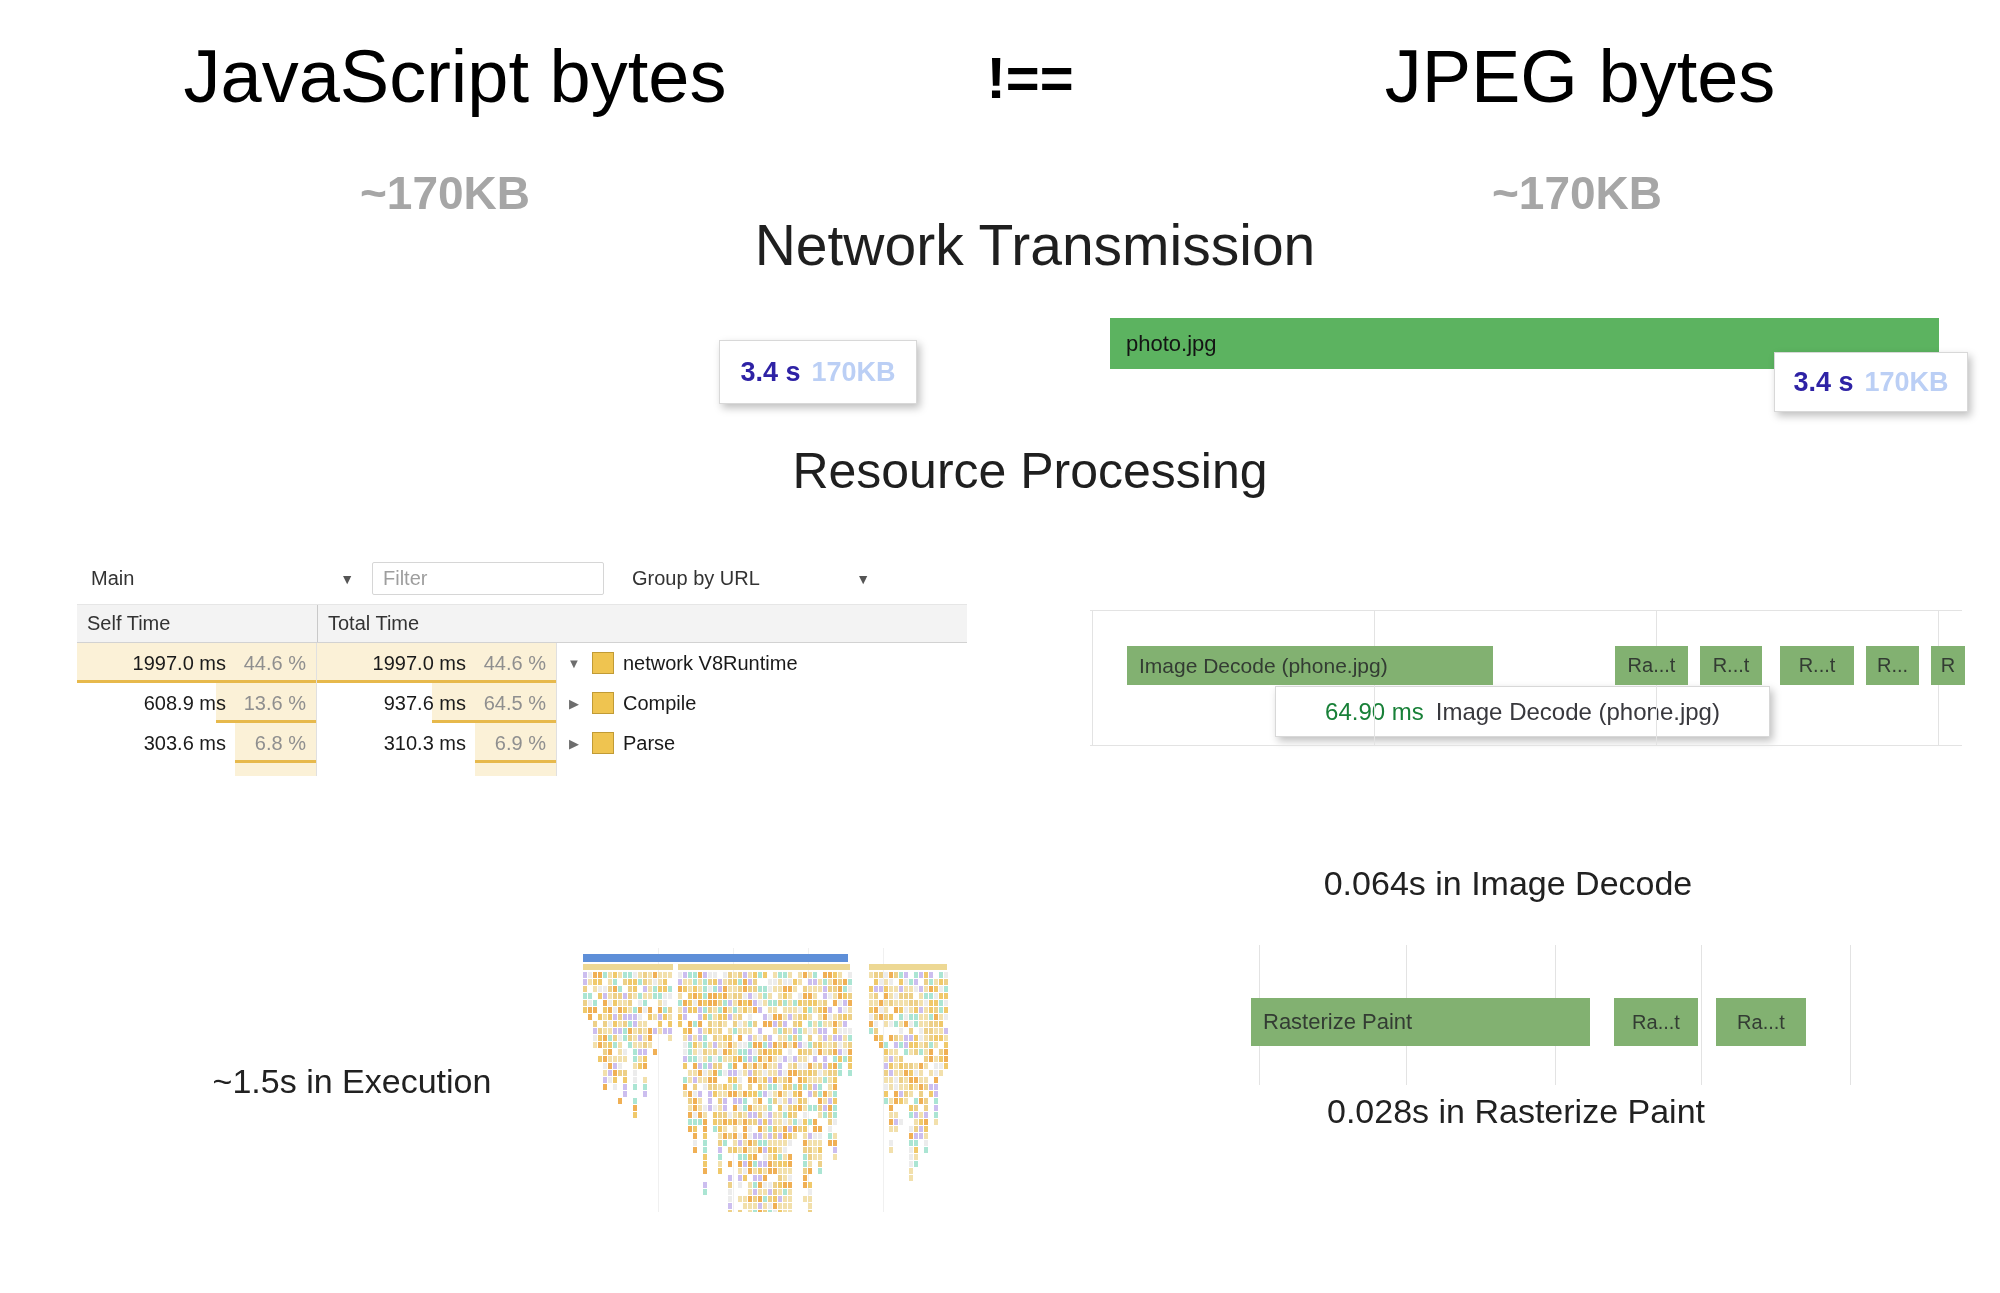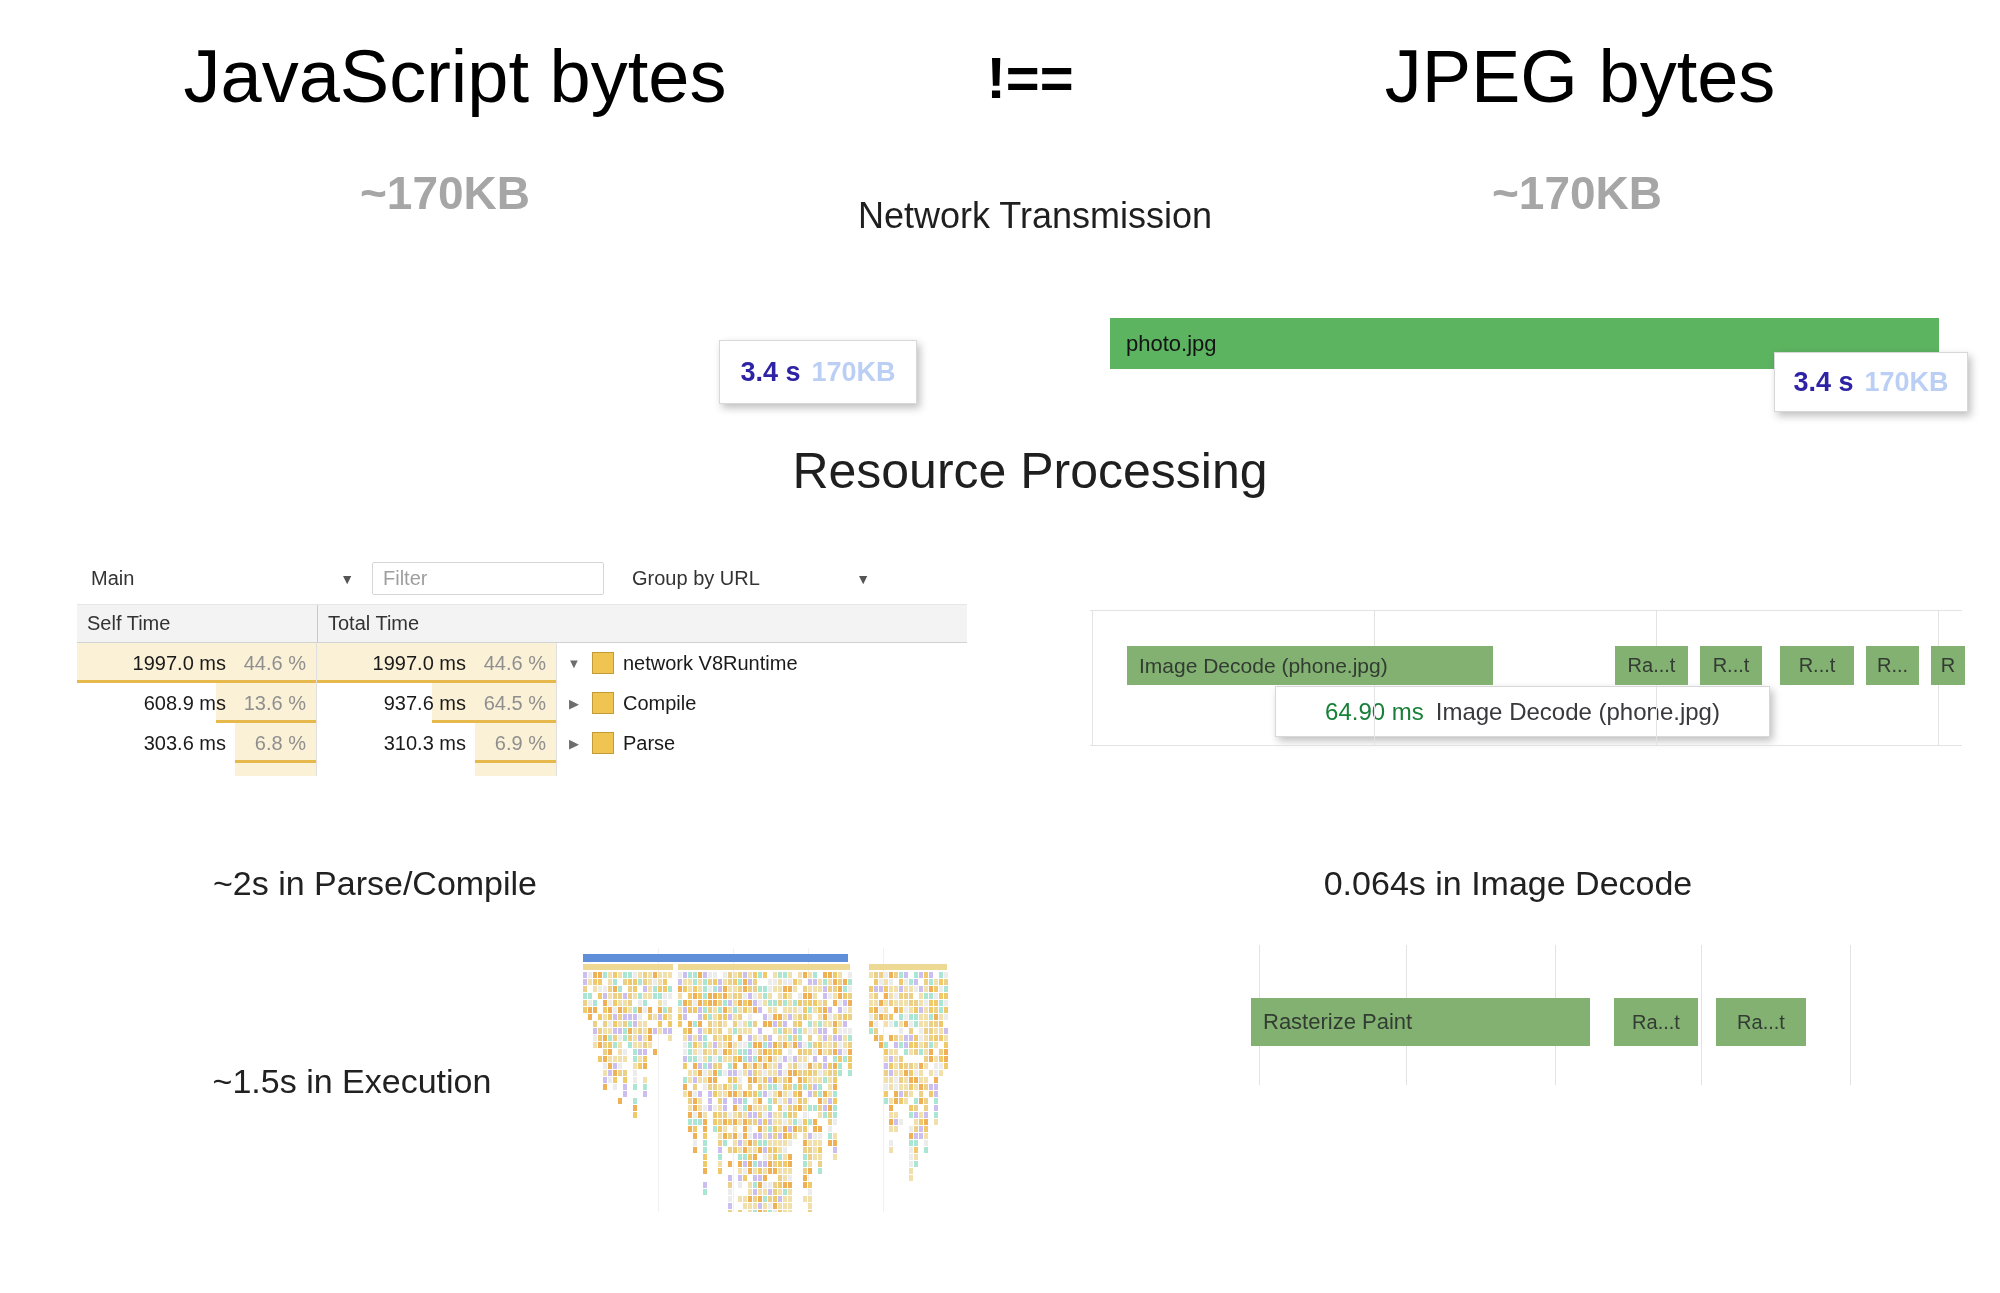--- a/index.html
+++ b/index.html
@@ -10,21 +10,21 @@
 
   
   .title{position:absolute;top:34px;font-size:74px;font-weight:400;color:#000;text-align:center;white-space:nowrap;}
   .title.js{left:105px;width:700px;}
   .title.op{left:900px;width:260px;top:44px;font-size:58px;font-weight:700;}
   .title.jpeg{left:1300px;width:560px;}
   .kb{position:absolute;top:166px;font-size:46px;font-weight:700;color:var(--size-label-gray,#a6a6a6);text-align:center;}
   .kb.left{left:245px;width:400px;}
   .kb.right{left:1377px;width:400px;}
   .section-h{position:absolute;font-weight:400;color:#1f1f1f;text-align:center;white-space:nowrap;}
-  .section-h.net{left:600px;top:195px;width:870px;font-size:36px;}
+  .section-h.net{left:600px;top:212px;width:870px;font-size:57px;}
   .section-h.proc{left:595px;top:442px;width:870px;font-size:50px;}
 
   
   .netbar{position:absolute;display:flex;align-items:center;padding-left:16px;box-sizing:border-box;
           font-size:22px;color:#141414;}
   .netbar.jsb{left:47px;top:317px;width:833px;height:53px;background:var(--js-bar-yellow,#f1c24e);
       background-image:radial-gradient(rgba(140,100,10,.18) 1.2px,transparent 1.4px);background-size:11px 11px;}
   .netbar.jpegb{left:1110px;top:318px;width:829px;height:51px;background:var(--jpeg-bar-green,#5cb360);}
   .tooltip{position:absolute;background:#fff;border:1px solid #d8d8d8;box-shadow:3px 4px 8px rgba(0,0,0,.25);
            display:flex;align-items:center;justify-content:center;gap:11px;font-weight:700;white-space:nowrap;}
@@ -227,23 +227,23 @@
         <span>R...t</span>
       </div>
       <div class="tbar small" style="left: 776px; width: 53px; top: 46px; height: 39px;">
         <span>R...</span>
       </div>
       <div class="tbar small" style="left: 841px; width: 34px; top: 46px; height: 39px;">
         <span>R</span>
       </div>
     </div>
 
-  <div class="cap parse">~2s in Parse/Compile</div>
   <div class="cap decode">0.064s in Image Decode</div>
   <div class="cap exec">~1.5s in Execution</div>
+  <div class="cap raster">0.028s in Rasterize Paint</div>
 
   <div id="flame">
       <div style="position: absolute; top: 0px; bottom: 0px; width: 1px; background: rgb(240, 240, 240); left: 75px;"></div>
       <div style="position: absolute; top: 0px; bottom: 0px; width: 1px; background: rgb(240, 240, 240); left: 150px;"></div>
       <div style="position: absolute; top: 0px; bottom: 0px; width: 1px; background: rgb(240, 240, 240); left: 225px;"></div>
       <div style="position: absolute; top: 0px; bottom: 0px; width: 1px; background: rgb(240, 240, 240); left: 300px;"></div>
       <div style="position: absolute; left: 0px; top: 6px; width: 265px; height: 8px; background: rgb(94, 143, 216);"></div>
       <div style="position: absolute; left: 0px; top: 16px; width: 90px; height: 6px; background: rgb(237, 216, 148);"></div>
       <div style="position: absolute; left: 0px; top: 24px; width: 4px; height: 6px; background: rgb(204, 190, 239);"></div>
       <div style="position: absolute; left: 0px; top: 31px; width: 4px; height: 6px; background: rgb(204, 190, 239);"></div>

